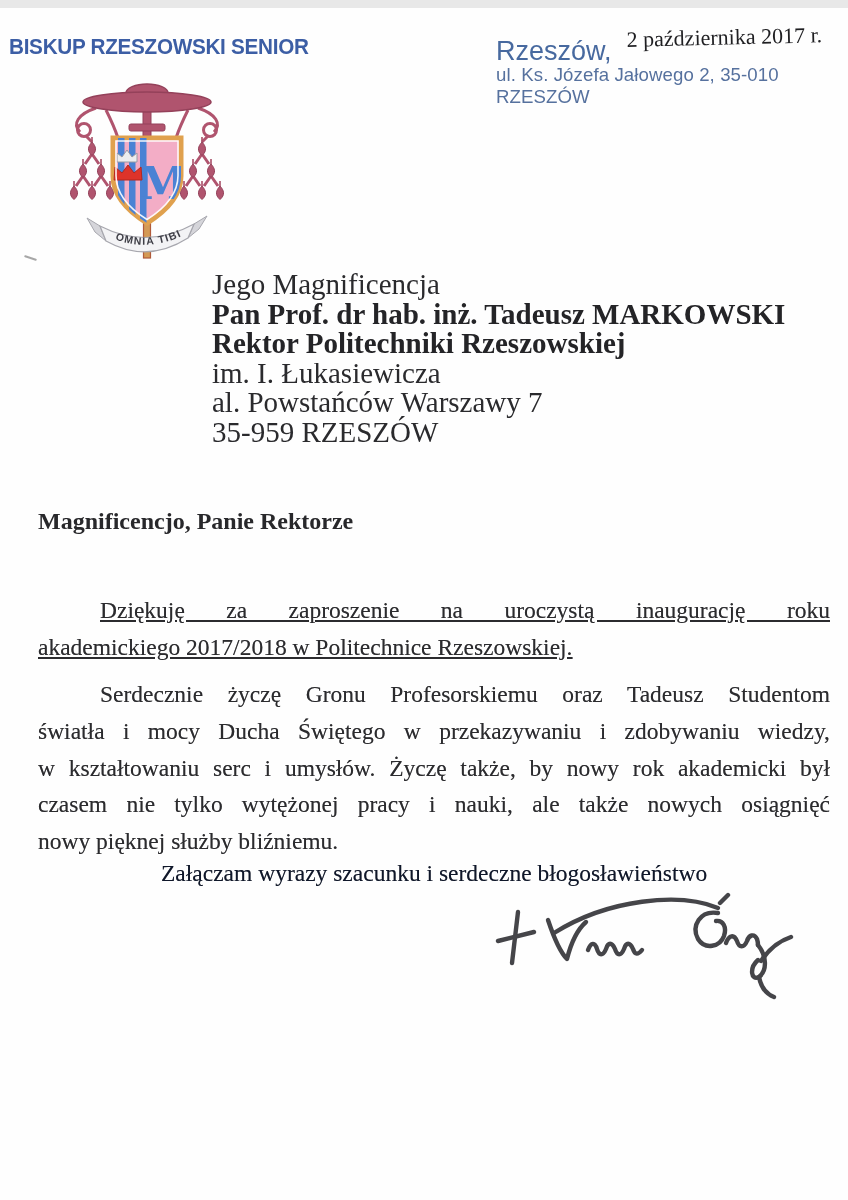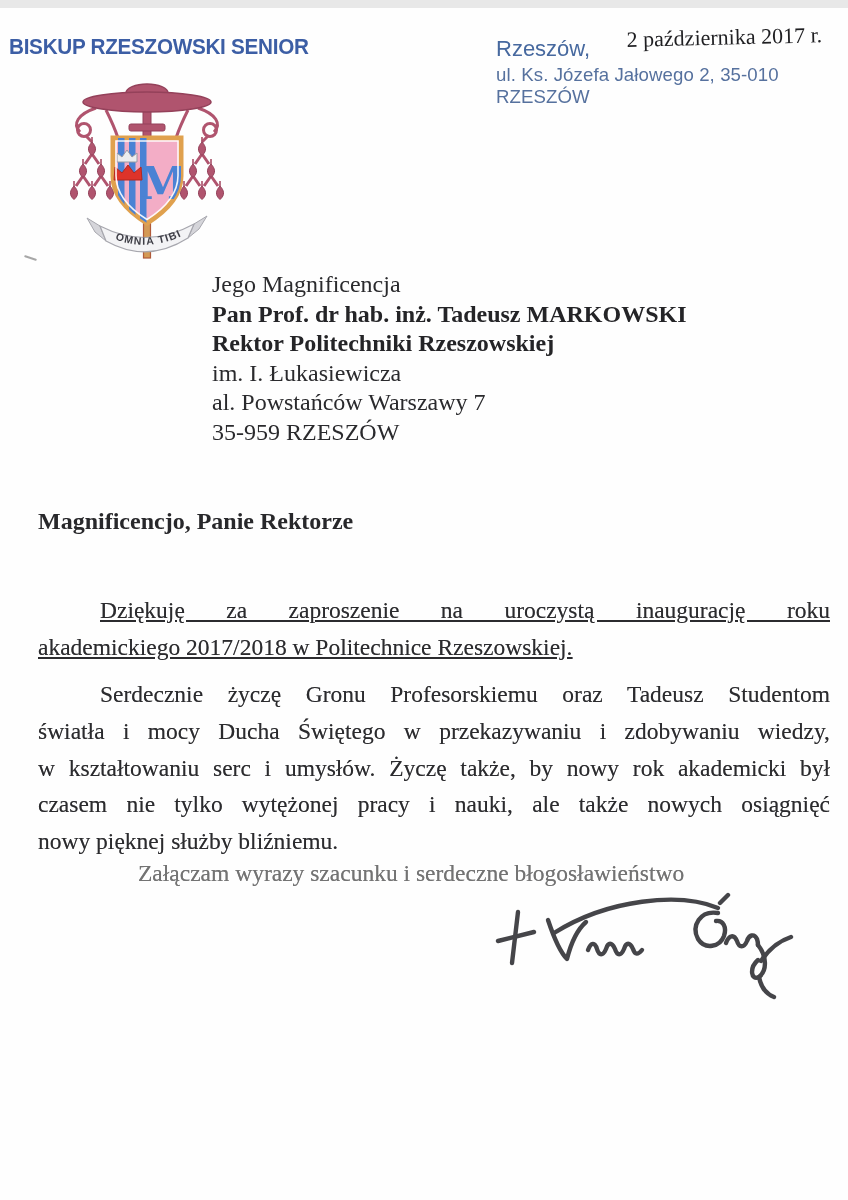--- a/index.html
+++ b/index.html
@@ -10,48 +10,48 @@
   }
   .abs{position:absolute;}
   
   .sender-title{
     left:9px;top:26px;font-family:"Liberation Sans",sans-serif;
     font-size:22px;font-weight:bold;color:#3c5ea5;letter-spacing:-0.3px;
     transform:scaleX(0.94);transform-origin:left top;
   }
   .place-line{
     left:496px;top:28px;font-family:"Liberation Sans",sans-serif;
-    font-size:22px;color:#47699f;
+    font-size:27px;color:#47699f;
   }
   .date-line{
     left:627px;top:19px;font-size:22px;color:#1f1f22;
     transform:rotate(-1.4deg);transform-origin:left bottom;
   }
   .address-line{
     left:496px;top:56px;font-family:"Liberation Sans",sans-serif;
     font-size:19px;color:#56719e;letter-spacing:0.1px;
     transform:scaleX(0.98);transform-origin:left top;
   }
   
   .artifact1{left:24px;top:249px;width:13px;height:2px;background:#8a8a8a;
     transform:rotate(18deg);border-radius:2px;opacity:.75;}
   
-  .recipient{left:212px;top:262px;font-size:24px;line-height:29.6px;color:#2a2a2d;}
+  .recipient{left:212px;top:262px;font-size:29px;line-height:29.6px;color:#2a2a2d;}
   .recipient .bold{font-weight:bold;color:#242427;}
   
   .salutation{left:38px;top:500px;font-size:24px;font-weight:bold;color:#28282b;}
   
   .bodytext{left:38px;width:792px;font-size:23.5px;line-height:36.8px;color:#2b2b2e;
     text-shadow:0 0 .4px rgba(43,43,46,.5);}
   .para1{top:584px;text-decoration:underline;}
   .para2{top:668px;}
   .jline{text-align:justify;text-align-last:justify;}
   .jlast{text-align:left;}
   .indent{text-indent:62px;}
-  .closing{left:138px;top:852px;font-size:23.5px;color:#737373;
+  .closing{left:161px;top:852px;font-size:23.5px;color:#0f172a;
     text-shadow:0 0 .4px rgba(43,43,46,.5);}
   
   .crest{left:58px;top:72px;width:178px;height:180px;}
   .signature{left:468px;top:884px;width:340px;height:112px;}
 </style>
 </head>
 <body>
 
 <div class="page">
 

